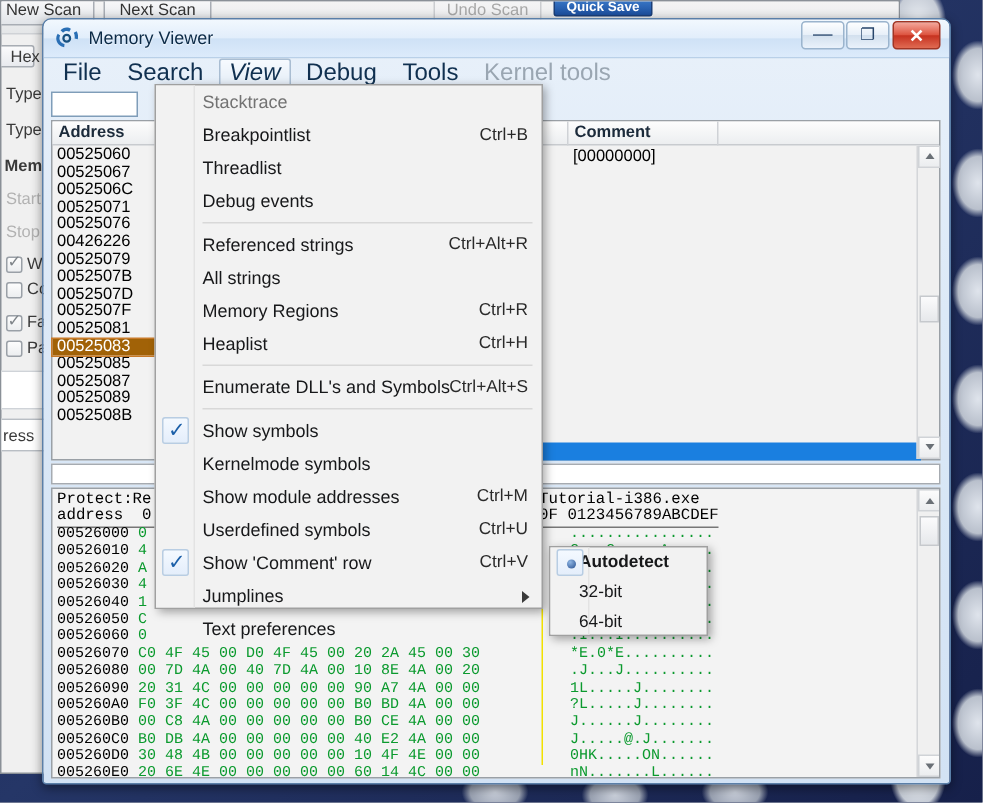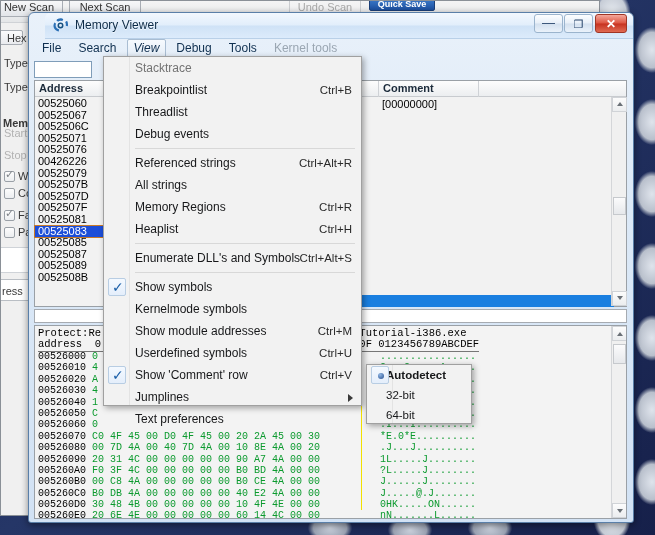--- a/index.html
+++ b/index.html
@@ -58,21 +58,21 @@
                 background:linear-gradient(to bottom,#f6f6f7,#ececee);}
   #ce-quicksave{ left:368px; top:-4px; width:66px; height:14px; line-height:13px;
                  font-size:9px; font-weight:bold; color:#ffffff;
                  background:linear-gradient(to bottom,#3f7fcf,#1c4f9e);
                  border:1px solid #1b3f78; border-radius:2px; }
   #ce-settings{ left:382px; top:13px; width:58px; height:12px; border:none;
                 background:none; color:#777; font-size:9px; line-height:11px;}
 
   .ce-lbl{ position:absolute; color:#3a3a3a; font-size:11px; white-space:nowrap;}
   .ce-lbl.dim{ color:#b2b2b2; }
-  .ce-lbl.bold{ font-weight:bold;margin-top:12px; }
+  .ce-lbl.bold{ font-weight:bold; }
   .ce-chk{ position:absolute; width:11px; height:11px; border:1px solid #9aa0a7;
            background:linear-gradient(to bottom,#fdfdfd,#eceef0); border-radius:2px;}
   .ce-chk.on:after{ content:"✓"; position:absolute; left:0px; top:-4px;
                     font-size:11px; color:#7f8489;}
   #ce-hexbox{ position:absolute; left:-4px; top:29px; width:26px; height:15px;
               border:1px solid #a8adb4; border-radius:2px;
               background:linear-gradient(to bottom,#fbfbfc,#e8eaee);}
   #ce-addrpanel{ position:absolute; left:-2px; top:278px; width:70px; height:22px;
                  background:#fff; border:1px solid #b9bec4;}
   #ce-addrpanel2{ position:absolute; left:-2px; top:246px; width:70px; height:26px;
@@ -85,42 +85,41 @@
     border-radius:6px 6px 3px 3px;
     background:linear-gradient(to bottom,#e9f1fa 0%, #dce9f7 38%, #d2e2f4 100%);
     box-shadow:0 2px 7px rgba(0,0,0,.45);
     overflow:hidden;
   }
   #mv-titlebar{
     position:relative; height:26px;
     background:linear-gradient(to bottom,#f2f8fe 0%,#e2eefb 48%,#cfe2f6 52%,#dcebfb 100%);
     border-bottom:1px solid #b9d0e8;
     border-radius:5px 5px 0 0;
-    margin-left:16px;
   }
   #mv-icon{ position:absolute; left:7px; top:4px; width:17px; height:17px; }
   #mv-title{ position:absolute; left:30px; top:5px; font-size:12px; color:#0b2a47;
              text-shadow:0 1px 1px rgba(255,255,255,.9); }
   .win-btn{
     position:absolute; top:1px; width:29px; height:19px;
     border:1px solid #9bb4cd; border-radius:3px;
     background:linear-gradient(to bottom,#fdfeff 0%,#e7eff8 49%,#d3e0ee 51%,#eaf2fb 100%);
   }
   #btn-min{ right:70px; } #btn-max{ right:40px; }
   #btn-close{ right:6px; width:32px;
      background:linear-gradient(to bottom,#f4a89c 0%,#dd5541 48%,#c63220 52%,#e06a52 100%);
      border-color:#a03524; }
   .win-btn i{ position:absolute; left:50%; top:50%; transform:translate(-50%,-50%);
               font-style:normal; font-size:11px; color:#27456b; line-height:1;}
   #btn-close i{ color:#fff; font-size:12px; font-weight:bold; }
   #btn-min i{ font-size:13px; top:40%; }
 
   
   #mv-menubar{ position:relative; height:20px; background:transparent; padding-left:6px; }
-  .menu-top{ display:inline-block; padding:2px 7px 3px 7px; font-size:12px; color:#103050;
+  .menu-top{ display:inline-block; padding:2px 7px 3px 7px; font-size:16px; color:#103050;
              line-height:15px; }
   .menu-top.dim{ color:#9aa6b2; }
   .menu-top.open{ background:linear-gradient(to bottom,#f6fafe,#e3ecf6);
                   border:1px solid #a9bdd2; border-radius:2px; padding:1px 6px 2px 6px;font-style:italic; }
 
   
   #mv-client{ position:absolute; left:3px; top:48px; width:598px; height:460px; }
   #mv-search{ position:absolute; left:2px; top:0; width:58px; height:17px;
               background:#fff; border:1px solid #7f9db9; }
   #mv-toppanel{
@@ -135,21 +134,21 @@
              border-right:1px solid #cfd2d6; font-weight:bold;}
   #hdr-address{ left:0; width:74px; }
   #hdr-bytes  { left:74px; width:56px; }
   #hdr-opcode { left:130px; width:214px; }
   #hdr-comment{ left:344px; width:100px; }
   #hdr-extra  { left:444px; width:135px; border-right:none; }
 
   .addr-list{ position:absolute; left:0; top:17px; width:74px;
               font-family:"Liberation Sans", sans-serif; font-size:11px; }
   .addr-item{ height:11.6px; line-height:11.5px; padding-left:3px; color:#000; white-space:nowrap;}
-  .addr-item.sel{ background:#1d4ed8; color:#fff; outline:1px solid #c87a28; }
+  .addr-item.sel{ background:#a16207; color:#fff; outline:1px solid #c87a28; }
 
   .row-sel-bar{ position:absolute; left:74px; top:214px; width:505px; height:12px;
                 background:#1a7fe0; }
   .comment-val{ position:absolute; left:347px; top:17px; font-size:11px; color:#000; }
 
   .vscroll{ position:absolute; right:0; top:16px; width:15px; bottom:0;
             background:#f0f0f0; border-left:1px solid #d4d6d9; }
   .vscroll .arrow{ position:absolute; left:0; width:15px; height:15px;
                    background:linear-gradient(to bottom,#fcfcfc,#ebedef);
                    border:1px solid #d0d3d7; }

